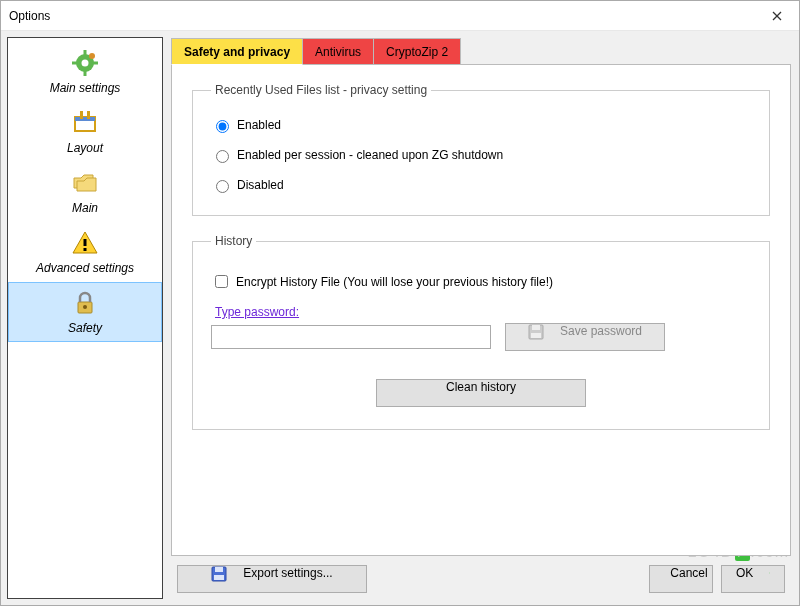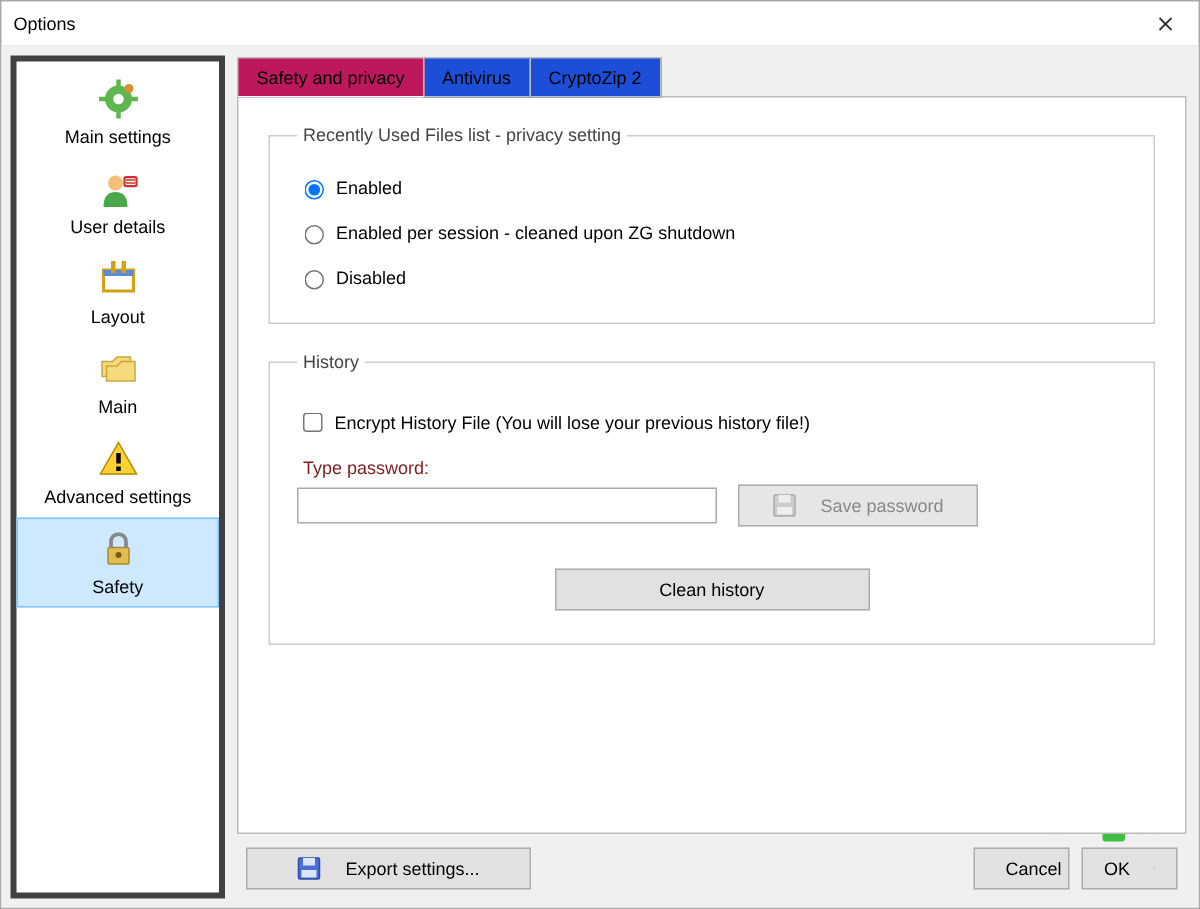--- a/index.html
+++ b/index.html
@@ -32,27 +32,28 @@
     display: flex; align-items: center; justify-content: center;
     font-size: 14px; color: #333; cursor: default;
   }
   .body {
     flex: 1;
     display: flex;
     background: #f0f0f0;
     min-height: 0;
   }
   .sidebar {
-    width: 143px;
-    background: #fff;
-    border: 4px solid #404040;
+    width: 156px;
+    background: #fff;
+    border: 1px solid #404040;
     margin: 6px 4px 6px 6px;
     display: flex;
     flex-direction: column;
     padding-top: 4px;
+    font-style: italic;
   }
   .sidebar-item {
     display: flex;
     flex-direction: column;
     align-items: center;
     padding: 4px 2px 6px 2px;
     cursor: default;
     border: 1px solid transparent;
   }
   .sidebar-item.selected {
@@ -72,30 +73,31 @@
     min-height: 0;
   }
   .tabstrip {
     display: flex;
     position: relative;
     z-index: 2;
   }
   .tab {
     padding: 6px 12px 5px 12px;
     border: 1px solid #bbb;
-    background: #1d4ed8;
+    background: #ef4444;
     margin-right: -1px;
     position: relative;
     top: 1px;
     cursor: default;
   }
   .tab.active {
-    background: #be185d;
+    background: #fde047;
     border-bottom: 1px solid #fff;
     z-index: 3;
+    font-weight: bold;
   }
   .tabpanel {
     flex: 1;
     border: 1px solid #bbb;
     background: #fff;
     padding: 18px 20px;
     position: relative;
     z-index: 1;
     min-height: 0;
   }
@@ -109,34 +111,34 @@
     color: #444;
   }
   .radio-row, .check-row {
     display: flex;
     align-items: center;
     margin: 6px 0 14px 0;
   }
   .radio-row:last-child { margin-bottom: 4px; }
   .radio-row input, .check-row input { margin-right: 8px; }
   .history-content { padding: 4px 0; }
-  .pw-label { color: #7f1d1d; margin: 12px 0 4px 4px; display:block; }
+  .pw-label { color: #6d28d9; margin: 12px 0 4px 4px; display:block;text-decoration:underline; }
   .pw-row { display: flex; align-items: center; gap: 14px; }
   .pw-row input[type="text"] {
     width: 280px; height: 24px;
     border: 1px solid #aaa;
     background: #fff;
     padding: 2px 4px;
   }
   .btn {
     height: 28px;
     border: 1px solid #adadad;
     background: #e1e1e1;
     display: inline-flex;
-    align-items: center;
+    align-items: flex-start;
     justify-content: center;
     padding: 0 14px;
     cursor: default;
     font-family: inherit;
     font-size: 12px;
     gap: 16px;
   }
   .btn.disabled { color: #888; background: #e6e6e6; }
   .clean-row { text-align: center; margin-top: 28px; }
   .clean-row .btn { width: 210px; }
@@ -200,32 +202,20 @@
                 <rect x="12.5" y="22" width="3" height="5"></rect>
               <rect x="1" y="12.5" width="5" height="3"></rect>
                 <rect x="22" y="12.5" width="5" height="3"></rect>
             </g>
             <circle cx="21" cy="7" r="3" fill="#d98f2a"></circle>
           </svg>
         </span>
         <span class="label">Main settings</span>
       </div>
 
-      <div class="sidebar-item">
-        <span class="icon">
-          <svg width="28" height="28" viewBox="0 0 28 28">
-            <circle cx="12" cy="10" r="5" fill="#f3c07a"></circle>
-            <path d="M4 26 Q4 16 12 16 Q20 16 20 26 Z" fill="#4aa84a"></path>
-            <rect x="18" y="6" width="8" height="6" rx="1" fill="#fff" stroke="#c33" stroke-width="1.5"></rect>
-            <line x1="19" y1="8" x2="25" y2="8" stroke="#c33"></line>
-              <line x1="19" y1="10" x2="25" y2="10" stroke="#c33"></line>
-          </svg>
-        </span>
-        <span class="label">User details</span>
-      </div>
 
       <div class="sidebar-item">
         <span class="icon">
           <svg width="28" height="28" viewBox="0 0 28 28">
             <rect x="4" y="8" width="20" height="14" fill="#fff" stroke="#d4a017" stroke-width="2"></rect>
             <rect x="4" y="8" width="20" height="4" fill="#5b8bd4"></rect>
             <rect x="9" y="2" width="3" height="8" fill="#d4a017"></rect>
               <rect x="16" y="2" width="3" height="8" fill="#d4a017"></rect>
           </svg>
         </span>

